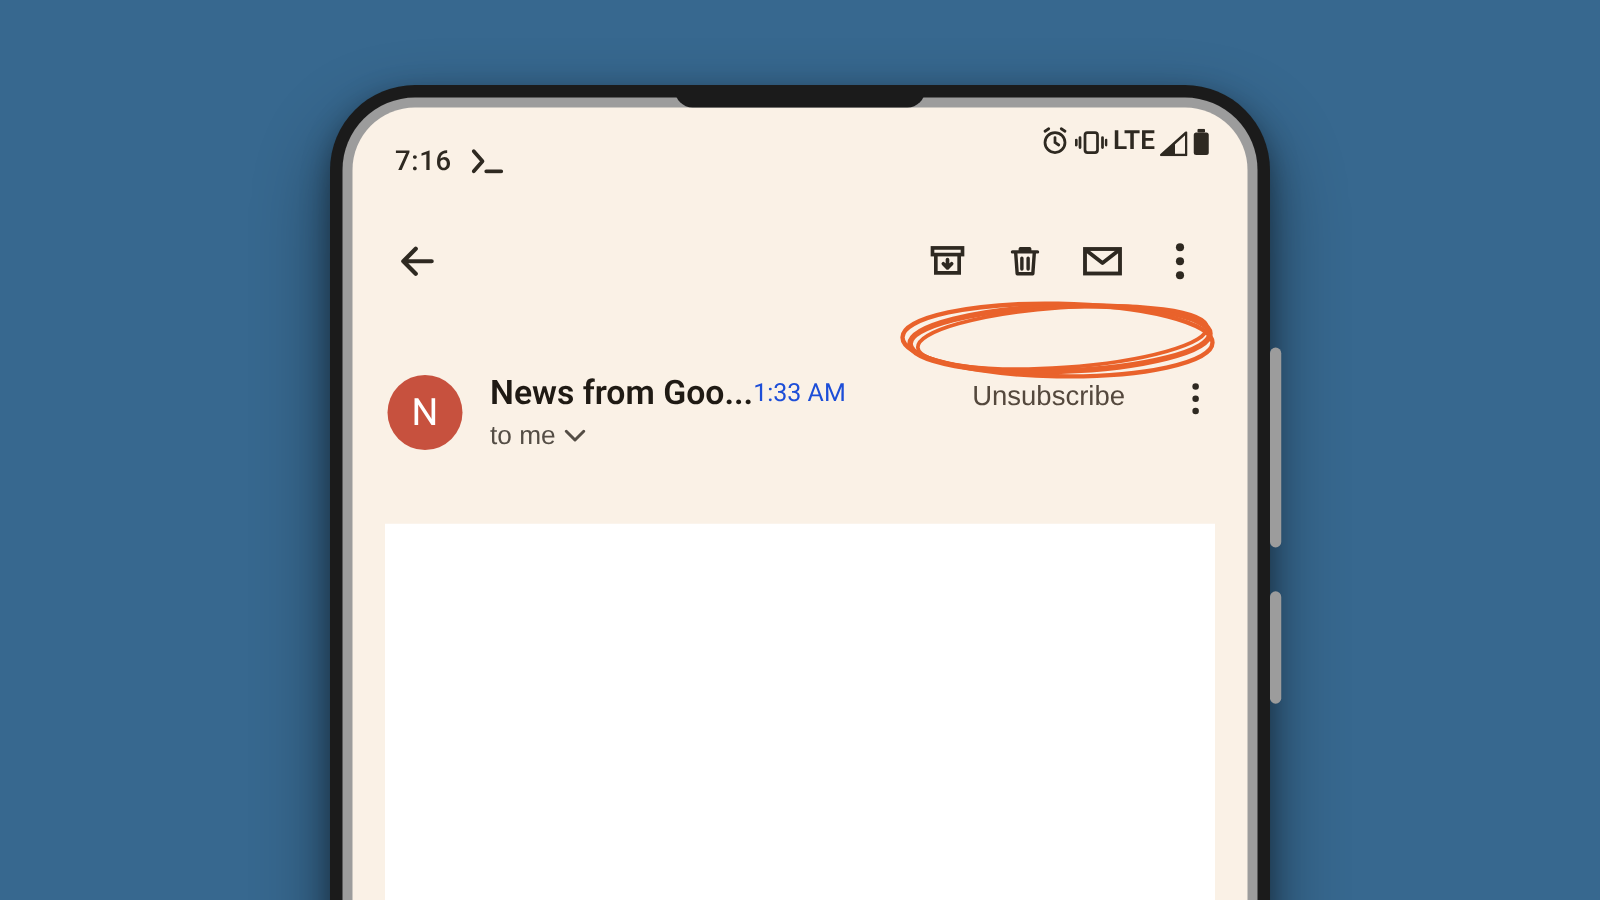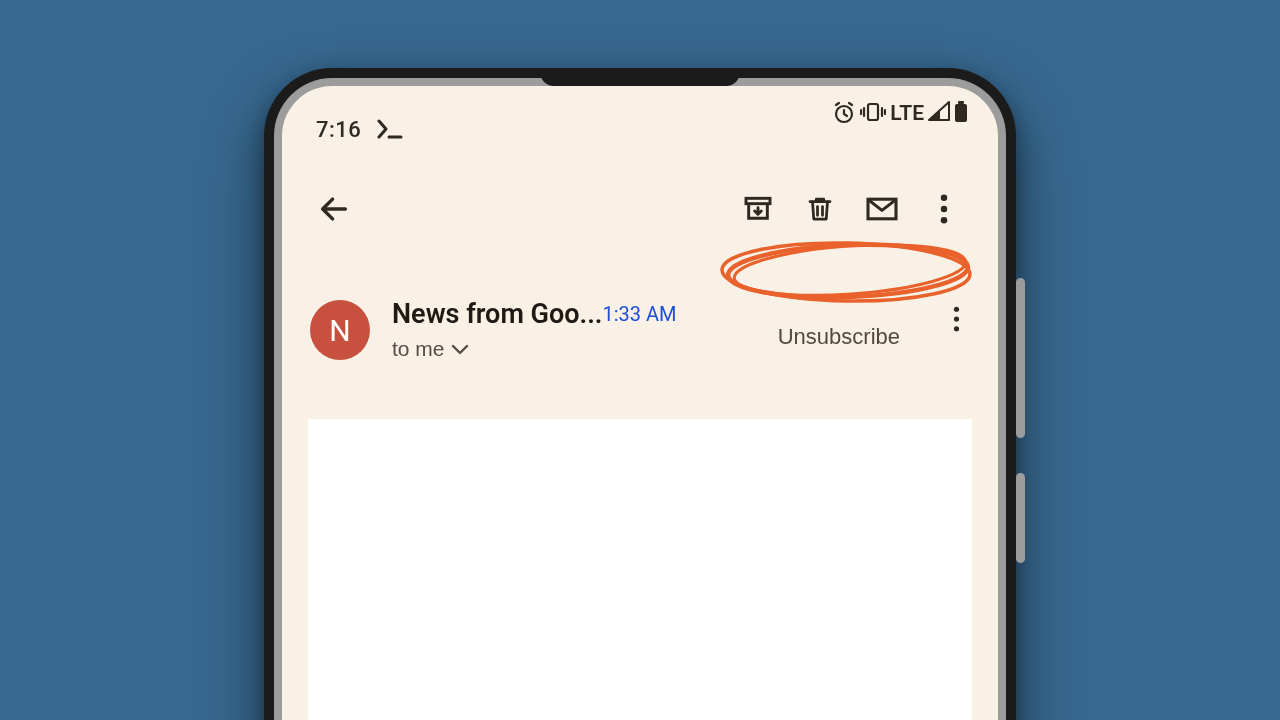--- a/index.html
+++ b/index.html
@@ -46,21 +46,21 @@
     z-index:5;
   }
 
   
   .statusbar {
     height:54px; padding:0 30px 0 34px;
     display:flex; align-items:center; justify-content:space-between;
     color:#2e2921; font-weight:500;
   }
   .sb-left { display:flex; align-items:center; gap:16px; font-size:22px; letter-spacing:.5px;margin-top:32px;}
-  .sb-right { display:flex; align-items:flex-start; gap:4px; font-size:21px; font-weight:600;}
+  .sb-right { display:flex; align-items:flex-end; gap:4px; font-size:21px; font-weight:600;}
   .sb-ico { display:inline-flex; }
 
   
   .toolbar {
     display:flex; align-items:center;
     padding: 44px 28px 14px 26px;
     gap:10px;
   }
   .toolbar .spacer { flex:1; }
   .tb-btn {
@@ -117,21 +117,20 @@
   .line2 {
     margin-top:7px;
     display:flex; align-items:center; gap:6px;
     font-size:21px; color:#544d45;
     border:none; background:none; cursor:pointer; padding:0;
   }
   .unsub {
     font-size:22px; color:#54483d;
     border:none; background:none; cursor:pointer;
     padding:6px 8px;
-    margin-top:20px;
   }
   .sender-more {
     margin-left:8px;
     width:36px; height:44px;
     display:flex; align-items:center; justify-content:center;
     border:none; background:none; cursor:pointer; color:#2e2921;
   }
 
   
   .scribble {

